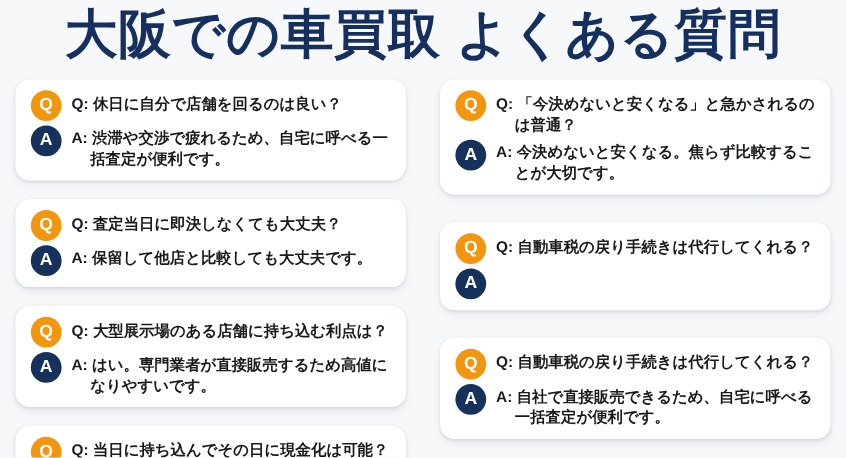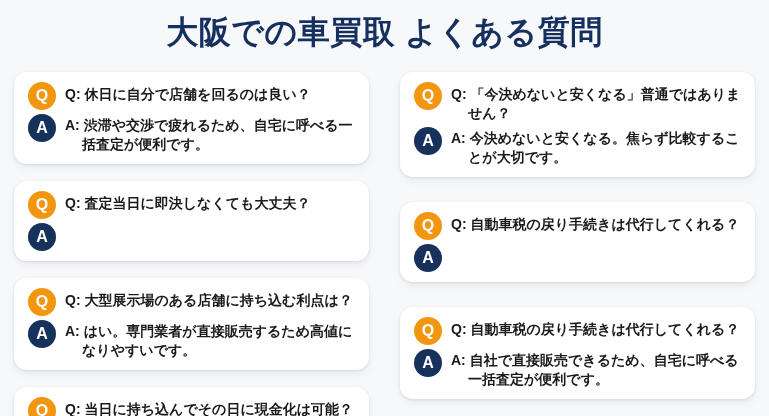--- a/index.html
+++ b/index.html
@@ -23,21 +23,21 @@
     background: #f7f8fa;
   }
 
   
   .page-title {
     position: absolute;
     top: 6px;
     left: 0;
     width: 769px;
     text-align: center;
-    font-size: 32px;
+    font-size: 48px;
     line-height: 52px;
     font-weight: bold;
     letter-spacing: 0.5px;
     color: #15305e;
     white-space: nowrap;
   }
 
   
   .columns {
     position: absolute;
@@ -147,20 +147,23 @@
 
       <div class="faq-card">
         <div class="faq-row">
           <span class="badge badge-q">Q</span>
           <div class="faq-text">
               <span class="hang">Q: 査定当日に即決しなくても大丈夫？</span>
             </div>
         </div>
         <div class="faq-row">
           <span class="badge badge-a">A</span>
+          <div class="faq-text answer">
+              <span class="hang">A: 保留して他店と比較しても大丈夫です。</span>
+            </div>
         </div>
       </div>
 
       <div class="faq-card">
         <div class="faq-row">
           <span class="badge badge-q">Q</span>
           <div class="faq-text">
               <span class="hang">Q: 大型展示場のある店舗に持ち込む利点は？</span>
             </div>
         </div>
@@ -183,21 +186,21 @@
       </div>
 
     </div>
 
     <div class="column column-right">
 
       <div class="faq-card">
         <div class="faq-row">
           <span class="badge badge-q">Q</span>
           <div class="faq-text">
-              <span class="hang">Q: 「今決めないと安くなる」普通ではありません？</span>
+              <span class="hang">Q: 「今決めないと安くなる」と急かされるのは普通？</span>
             </div>
         </div>
         <div class="faq-row">
           <span class="badge badge-a">A</span>
           <div class="faq-text answer">
               <span class="hang">A: 今決めないと安くなる。焦らず比較することが大切です。</span>
             </div>
         </div>
       </div>
 

